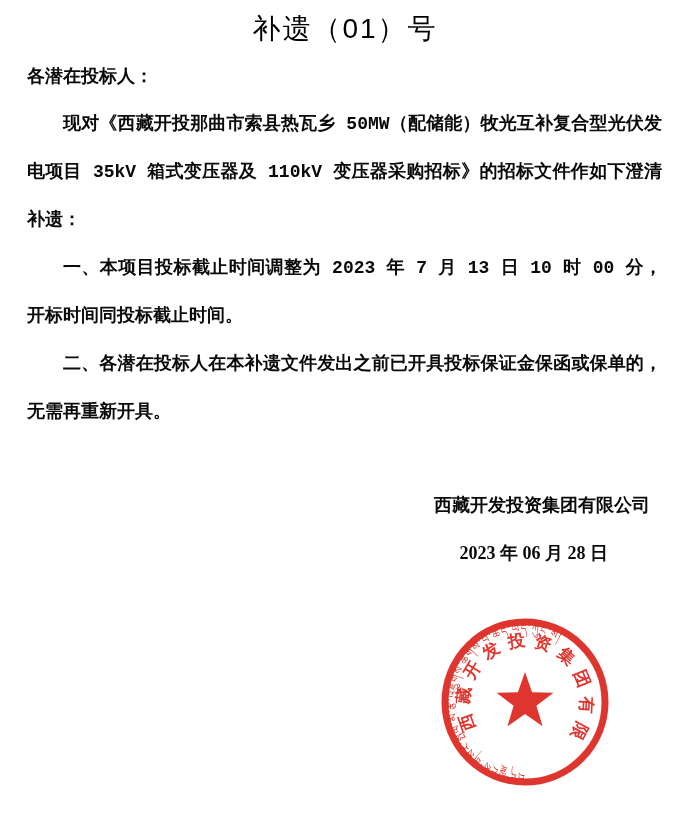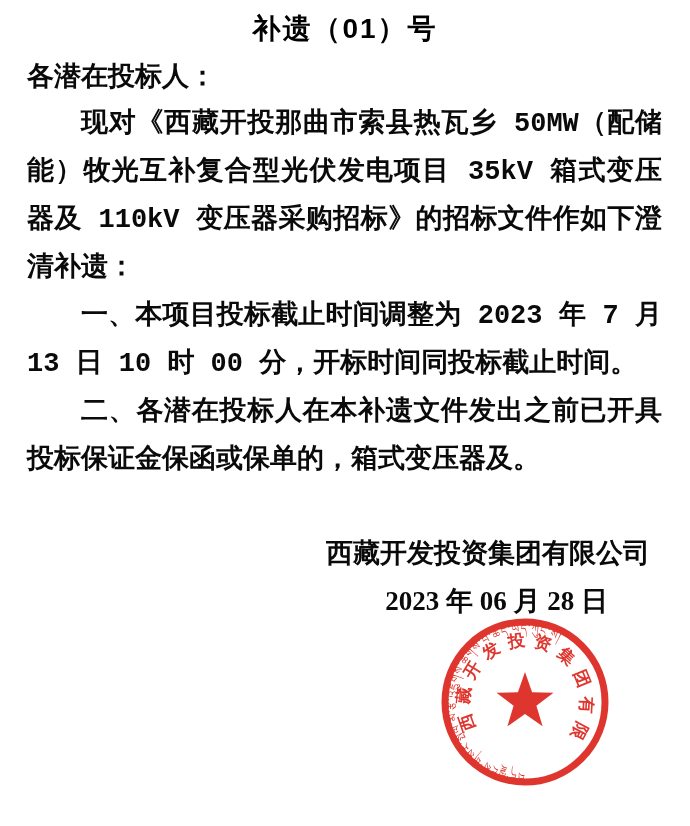--- a/index.html
+++ b/index.html
@@ -10,29 +10,29 @@
     height: 826px;
     background: #ffffff;
     overflow: hidden;
     color: #111111;
     font-family: "Liberation Serif", "DejaVu Serif", serif;
   }
   .title {
     padding-top: 12px;
     text-align: center;
     font-family: "Liberation Sans", "DejaVu Sans", sans-serif;
-    font-weight: 700;
+    font-weight: 400;
     font-size: 28px;
     line-height: 34px;
     letter-spacing: 2px;
     color: #000000;
   }
   .body {
     margin: 6px 28px 0 27px;
-    font-size: 27px;
+    font-size: 18px;
     line-height: 48px;
     font-weight: 600;
     text-align: justify;
     color: #0a0a0a;
   }
   .salutation { text-indent: 0; }
   .para { text-indent: 2em; font-family: Liberation Mono, monospace; }
   .signature { margin-top: 45px; }
   .sign-company {
     text-align: right;
@@ -70,21 +70,21 @@
 <body>
 
 <div class="page">
 
   <h1 class="title">补遗（01）号</h1>
 
   <div class="body">
     <p class="salutation">各潜在投标人：</p>
     <p class="para">现对《西藏开投那曲市索县热瓦乡 50MW（配储能）牧光互补复合型光伏发电项目 35kV 箱式变压器及 110kV 变压器采购招标》的招标文件作如下澄清补遗：</p>
     <p class="para">一、本项目投标截止时间调整为 2023 年 7 月 13 日 10 时 00 分，开标时间同投标截止时间。</p>
-    <p class="para">二、各潜在投标人在本补遗文件发出之前已开具投标保证金保函或保单的，箱式变压器及。</p>
+    <p class="para">二、各潜在投标人在本补遗文件发出之前已开具投标保证金保函或保单的，无需再重新开具。</p>
 
     <div class="signature">
       <div class="sign-company">西藏开发投资集团有限公司</div>
       <div class="sign-date">2023 年 06 月 28 日</div>
     </div>
   </div>
 
   <div class="stamp">
     <svg viewBox="0 0 170 170" xmlns="http://www.w3.org/2000/svg">
       <defs>

